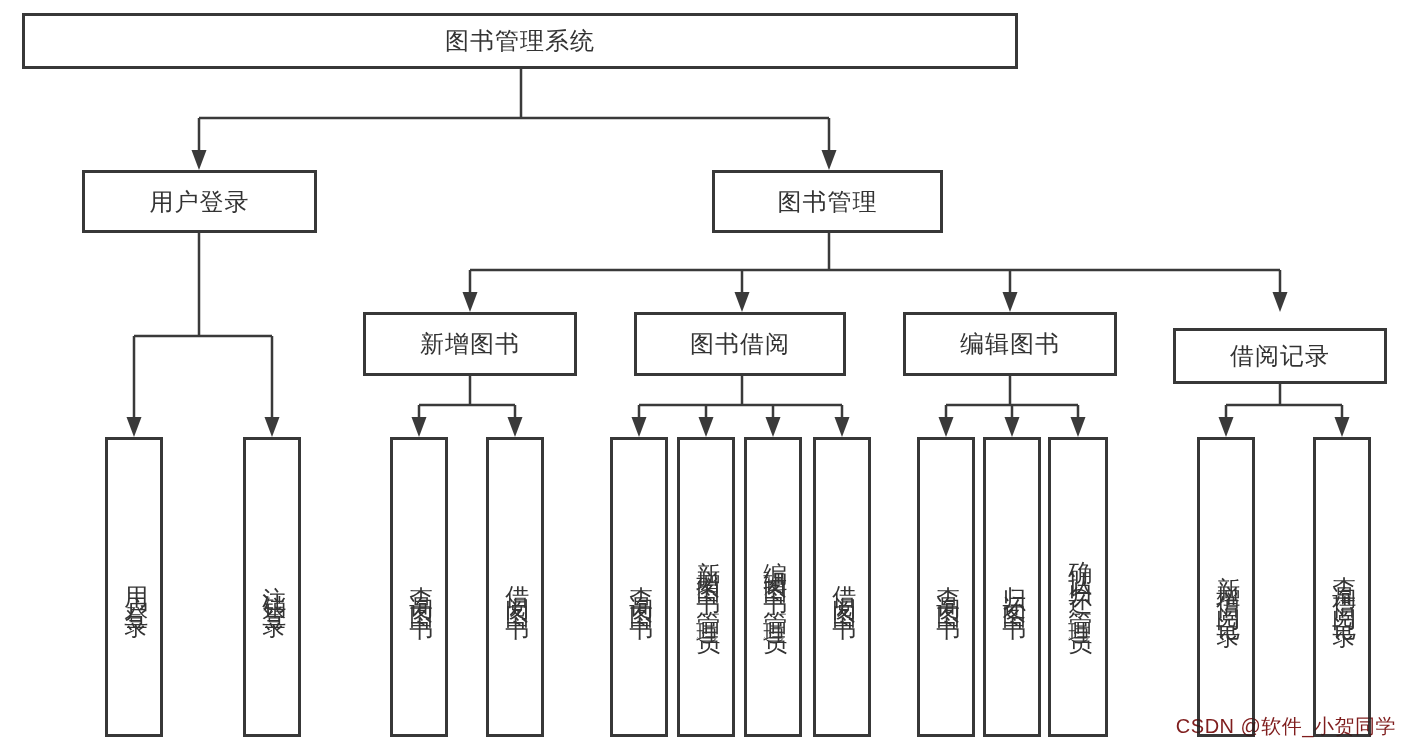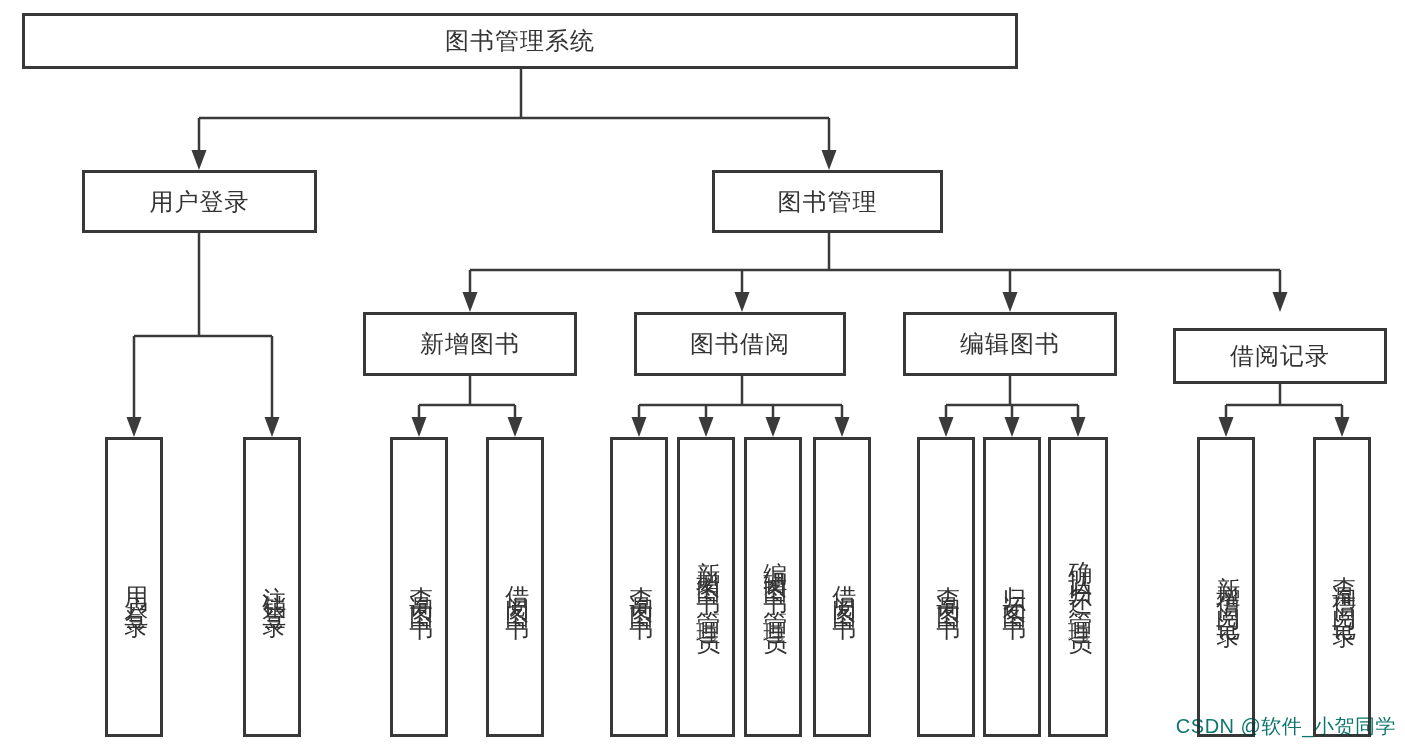--- a/index.html
+++ b/index.html
@@ -38,21 +38,21 @@
     writing-mode: vertical-rl;
     text-orientation: mixed;
     letter-spacing: 10px;
     line-height: 1.1;
     white-space: nowrap;
   }
   .watermark {
     position: absolute;
     right: 9px; bottom: 7px;
     font-size: 20px;
-    color: #0f766e;
+    color: #7f1d1d;
     letter-spacing: 0.5px;
     z-index: 2;
     mix-blend-mode: darken;
   }
 </style>
 </head>
 <body>
 
 <div class="stage">
 

